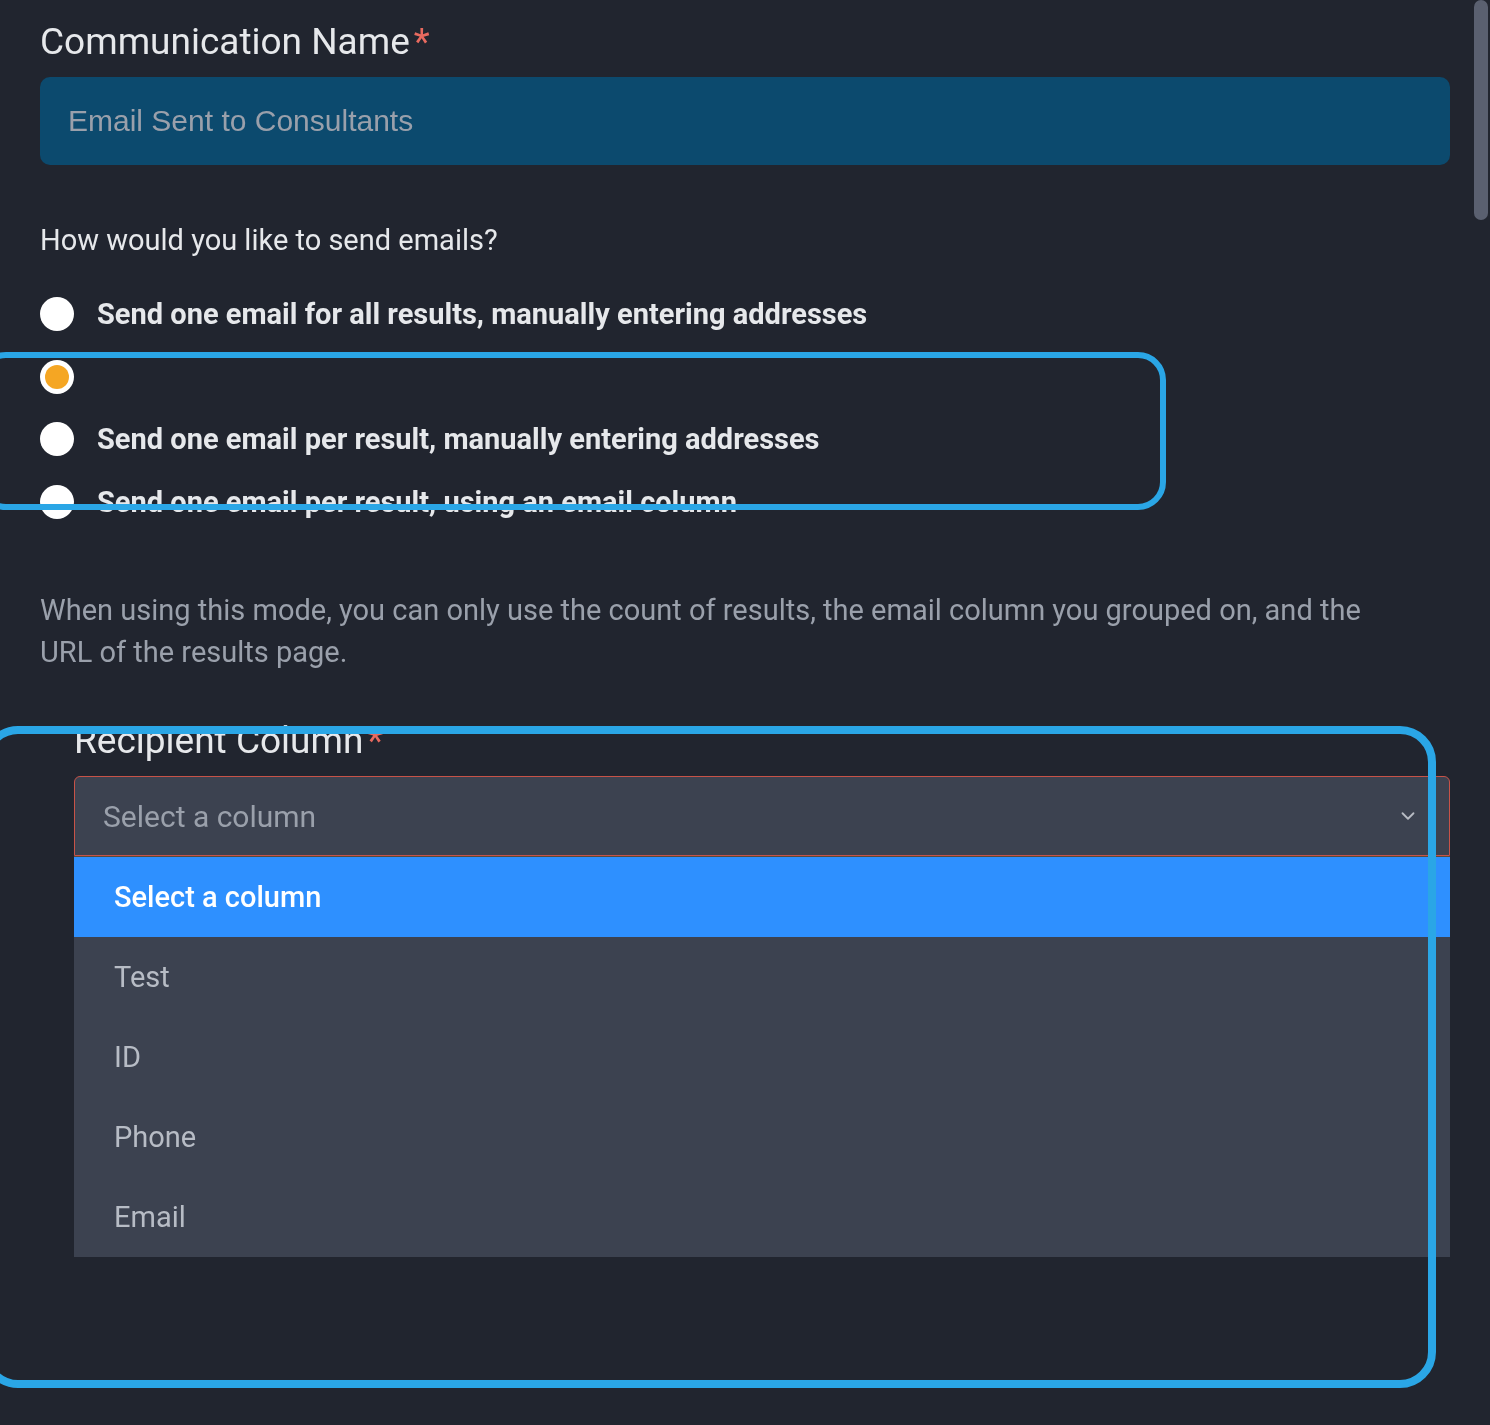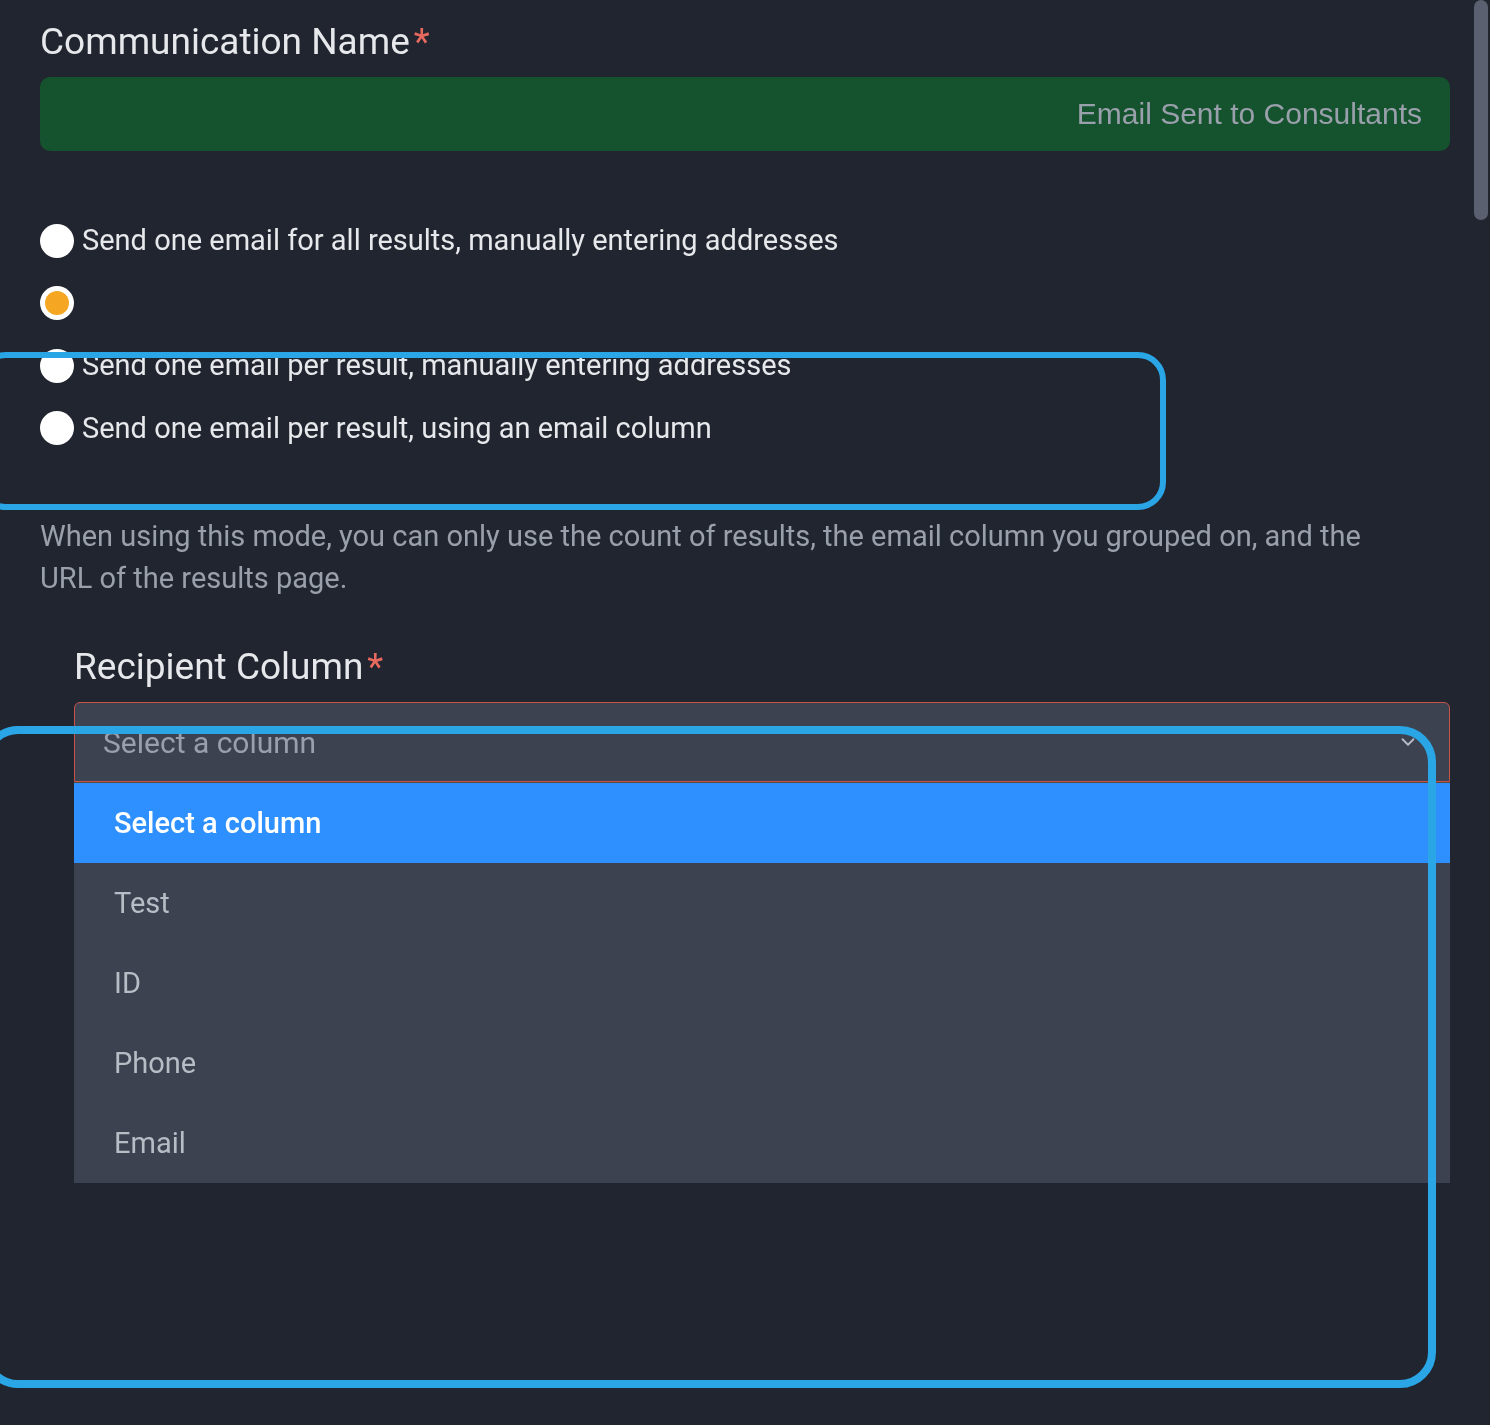--- a/index.html
+++ b/index.html
@@ -18,29 +18,28 @@
     }
     .field-label {
       color: #e6e8eb;
       font-size: 37px;
       margin-bottom: 14px;
       display: block;
     }
     .req { color: #e86a5f; margin-left: 4px; }
     .text-input {
       width: 100%;
-      height: 74px;
-      background: #14532d;
+      height: 88px;
+      background: #0c4a6e;
       border: none;
       border-radius: 10px;
       color: #9aa0ab;
       font-size: 30px;
       padding: 0 28px;
       outline: none;
-      text-align: right;
     }
     .text-input::placeholder { color: #9aa0ab; }
 
     .section-gap { height: 58px; }
 
     .question {
       color: #e6e8eb;
       font-size: 29px;
       margin-bottom: 26px;
     }
@@ -54,23 +53,24 @@
       width: 1188px;
       height: 158px;
       border: 6px solid #2aa6e6;
       border-radius: 28px;
       pointer-events: none;
       z-index: 5;
     }
 
     .radio-row {
       display: flex;
-      align-items: flex-end;
-      gap: 8px;
+      align-items: center;
+      gap: 23px;
       padding: 14px 0;
+      font-weight: bold;
     }
     .radio {
       width: 34px;
       height: 34px;
       border-radius: 50%;
       background: #ffffff;
       flex: 0 0 34px;
       position: relative;
       cursor: pointer;
     }
@@ -178,20 +178,21 @@
 
   
   <label class="field-label">
     <span>Communication Name</span><span class="req">*</span>
   </label>
   <input type="text" class="text-input" placeholder="Email Sent to Consultants" style="">
 
   <div class="section-gap"></div>
 
   
+  <div class="question">How would you like to send emails?</div>
 
   <div class="radio-group">
     <div class="radio-row">
       <div class="radio"></div>
       <div class="radio-label">Send one email for all results, manually entering addresses</div>
     </div>
     <div class="radio-row">
       <div class="radio selected"></div>
     </div>
     <div class="radio-row">

